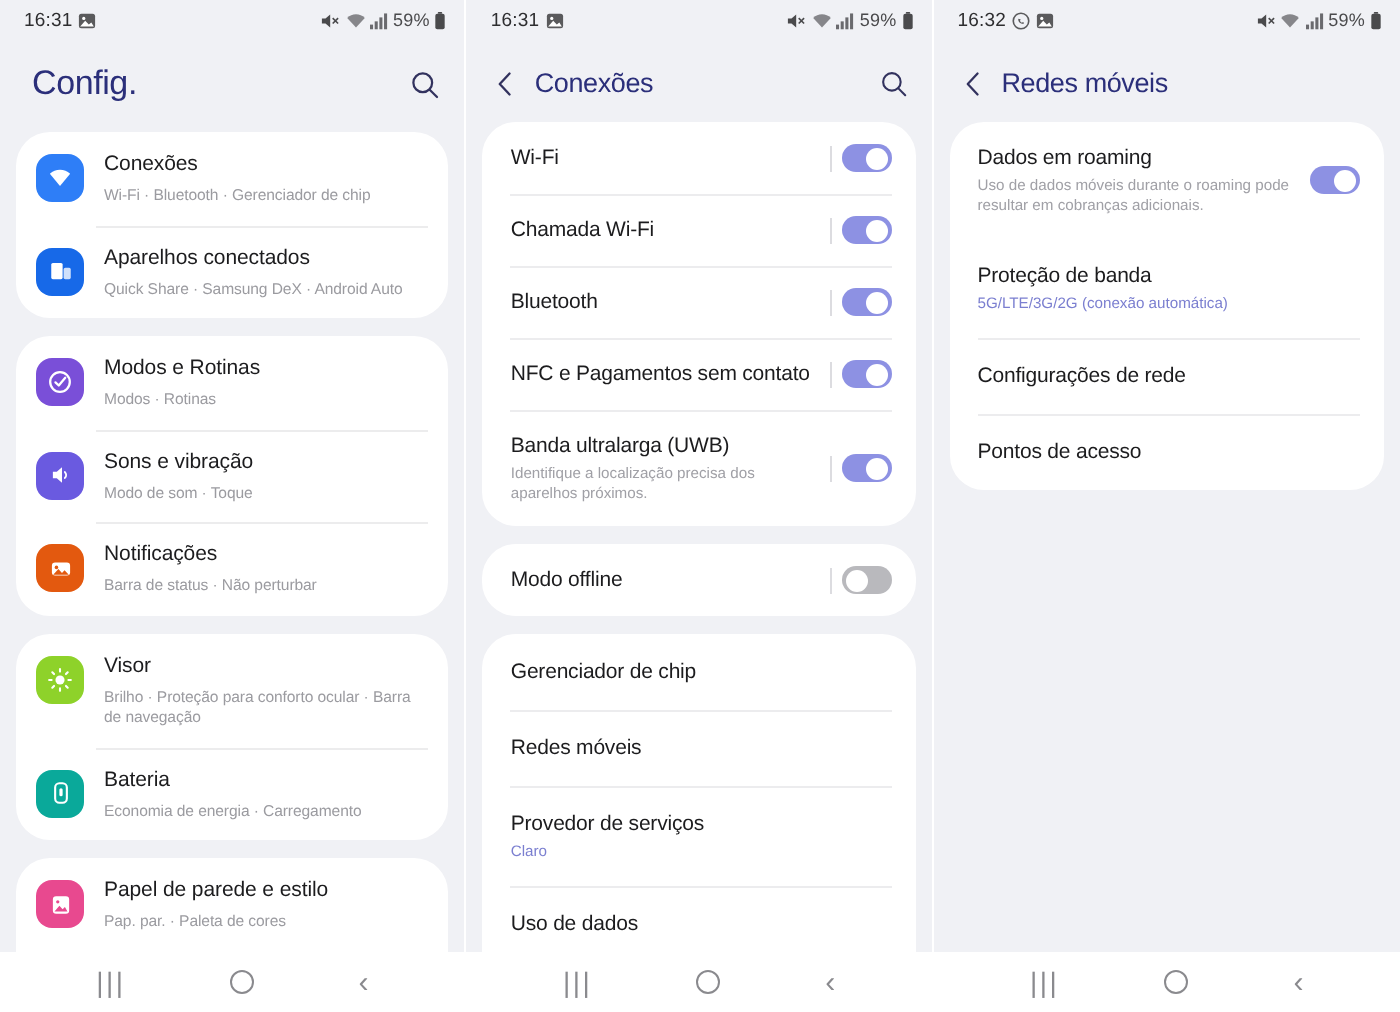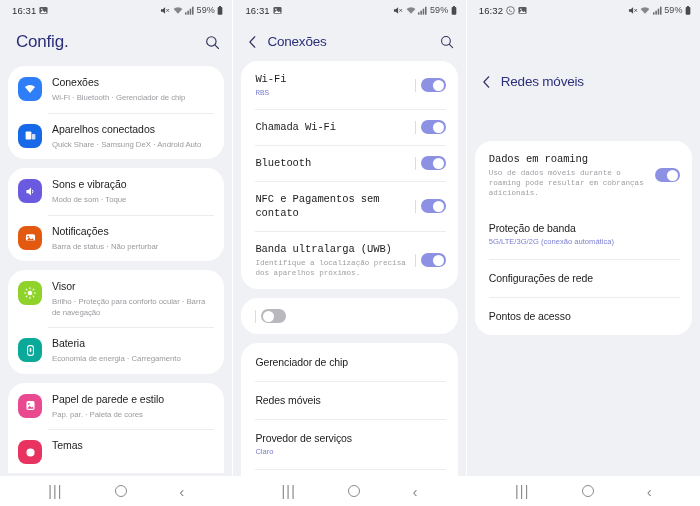--- a/index.html
+++ b/index.html
@@ -11,21 +11,21 @@
   }
   .screens { display: flex; width: 700px; height: 506px; }
   .phone {
     width: 269px; height: 506px;
     background: #f0f1f5;
     position: relative;
     display: flex; flex-direction: column;
     overflow: hidden;
     border-right: 1px solid #ffffff;
   }
-  .phone:last-child { border-right: none; gap: 40px; }
+  .phone:last-child { border-right: none; }
 
   
   .statusbar {
     height: 20px; flex: 0 0 20px;
     display: flex; align-items: center; justify-content: space-between;
     padding: 0 9px 0 12px;
     font-size: 9px; color: #3a3a3c; letter-spacing: .1px;
   }
   .sb-left { display: flex; align-items: center; gap: 3px; }
   .sb-right { display: flex; align-items: center; gap: 2.5px; }
@@ -85,21 +85,21 @@
   }
   .ssub {
     font-size: 7.8px; color: #9b9ba0; line-height: 10.5px;
     margin-top: 4px; letter-spacing: -.05px;
   }
 
   
   .trow {
     display: flex; align-items: center;
     padding: 11px 12px 11px 14px;
-    position: relative; min-height: 34px; font-family: Liberation Mono, monospace;
+    position: relative; min-height: 34px;
   }
   .trow + .trow::before {
     content:""; position:absolute; top:0; left:14px; right:12px;
     height:1px; background:#ececee;
   }
   .ttext { flex: 1; min-width: 0; padding-right: 6px; }
   .ttitle { font-size: 10.5px; color: #1c1c1e; line-height: 14px; letter-spacing:-.1px; }
   .tsub { font-size: 7.6px; color: #a0a0a6; line-height: 10px; margin-top: 2px; }
   .tsub.accent { color: #7b7fd0; }
   .tgwrap { display:flex; align-items:center; gap:5px; flex:0 0 auto; }
@@ -221,20 +221,32 @@
           </div>
           <div class="stext">
             <div class="stitle">Aparelhos conectados</div>
             <div class="ssub">Quick Share · Samsung DeX · Android Auto</div>
           </div>
         </div>
       </div>
 
       <div class="card">
         <div class="srow">
+          <div class="ico" style="background:#7a4fd8">
+            <svg width="14" height="14" viewBox="0 0 16 16">
+                <circle cx="8" cy="8" r="5.6" stroke="#fff" stroke-width="1.3" fill="none"></circle>
+                <path d="M5.4 8.2 L7.3 10 L11 5.6" stroke="#fff" stroke-width="1.3" fill="none" stroke-linecap="round" stroke-linejoin="round"></path>
+              </svg>
+          </div>
+          <div class="stext">
+            <div class="stitle">Modos e Rotinas</div>
+            <div class="ssub">Modos · Rotinas</div>
+          </div>
+        </div>
+        <div class="srow">
           <div class="ico" style="background:#6a5ae0">
             <svg width="13" height="13" viewBox="0 0 16 16">
                 <path d="M3 6h2.4L8.6 3.2v9.6L5.4 10H3z" fill="#fff"></path>
                 <path d="M10.4 6.2a2.6 2.6 0 0 1 0 3.6" stroke="#fff" stroke-width="1.2" fill="none" stroke-linecap="round"></path>
               </svg>
           </div>
           <div class="stext">
             <div class="stitle">Sons e vibração</div>
             <div class="ssub">Modo de som · Toque</div>
           </div>
@@ -378,21 +390,20 @@
             <path d="M10.5 10.5 L14.4 14.4" stroke="#32325e" stroke-width="1.2" stroke-linecap="round"></path>
           </svg>
       </div>
     </div>
 
     <div class="body">
       <div class="card">
         <div class="trow">
           <div class="ttext">
             <div class="ttitle">Wi-Fi</div>
-            <div class="tsub accent">RBS</div>
           </div>
           <div class="tgwrap">
               <div class="tgbar"></div>
             <div class="toggle">
                 <div class="knob"></div>
               </div>
           </div>
         </div>
         <div class="trow">
           <div class="ttext">
@@ -436,20 +447,23 @@
               <div class="tgbar"></div>
             <div class="toggle">
                 <div class="knob"></div>
               </div>
           </div>
         </div>
       </div>
 
       <div class="card">
         <div class="trow">
+          <div class="ttext">
+              <div class="ttitle">Modo offline</div>
+            </div>
           <div class="tgwrap">
               <div class="tgbar"></div>
             <div class="toggle off">
                 <div class="knob"></div>
               </div>
           </div>
         </div>
       </div>
 
       <div class="card clip-bottom">

